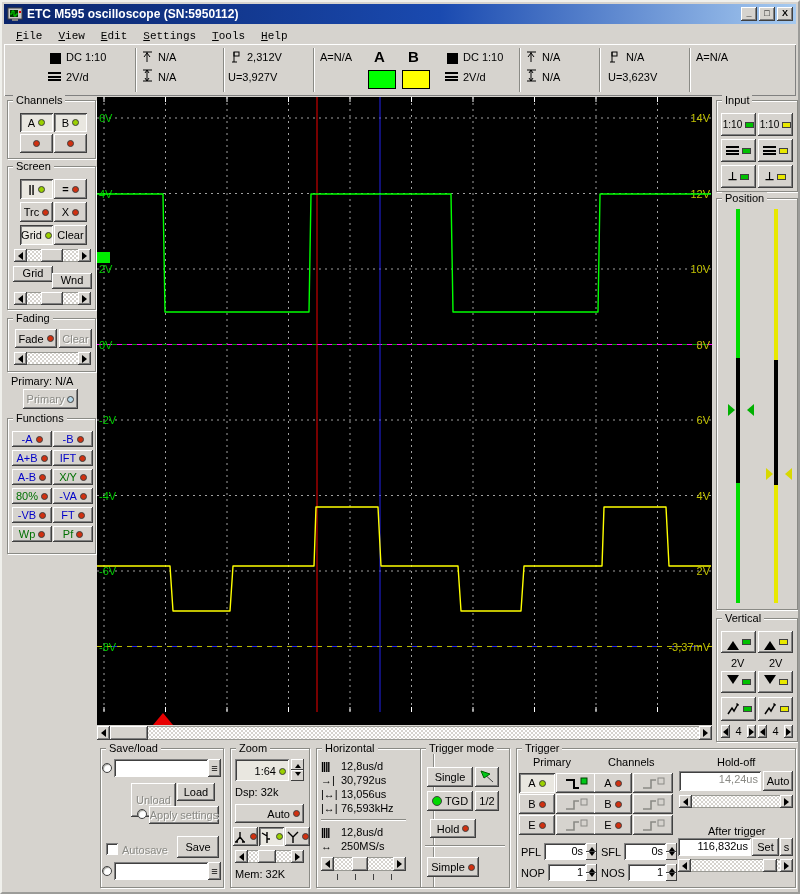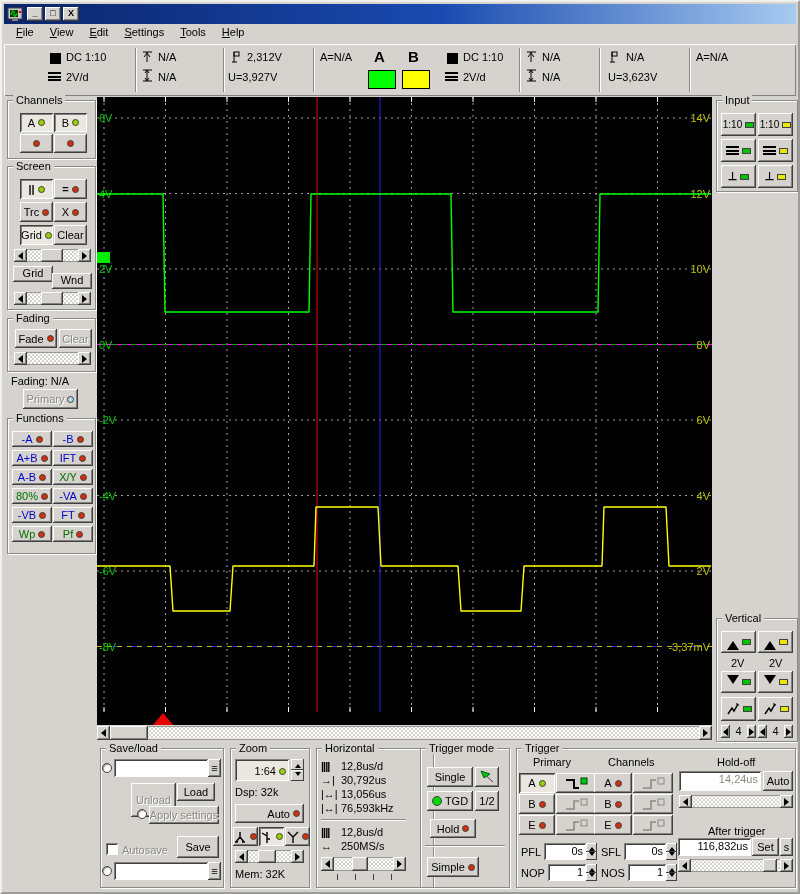--- a/index.html
+++ b/index.html
@@ -9,21 +9,21 @@
   .abs { position:absolute; }
 
   
   .titlebar { left:2px; top:2px; width:792px; height:20px;
     background:linear-gradient(90deg,#0a246a 0%,#1a4ab0 55%,#a6caf0 100%);
     display:flex; align-items:center; gap:4px; padding:0 3px; color:#fff; font-weight:bold; }
   .title-text { flex:1; font-size:12px; letter-spacing:0; white-space:nowrap; }
   .winbtns { display:flex; gap:2px; }
   .winbtn { width:16px; height:14px; background:#d6d3ce; box-shadow:inset -1px -1px 0 #404040, inset 1px 1px 0 #fff, inset -2px -2px 0 #808080;
     font-size:9px; line-height:13px; text-align:center; color:#000; font-weight:bold; }
-  .menubar { left:2px; top:22px; width:792px; height:20px; display:flex; align-items:flex-start; padding-left:4px; background:#d6d3ce; }
+  .menubar { left:2px; top:22px; width:792px; height:20px; display:flex; align-items:flex-end; padding-left:4px; background:#d6d3ce;font-family:Liberation Mono, monospace; }
   .menuitem { padding:2px 8px; }
   .menuitem u { text-decoration:underline; }
 
   
   .infobar { left:2px; top:42px; width:792px; height:52px; background:#d6d3ce;
     box-shadow:inset 1px 1px 0 #fff, inset -1px -1px 0 #808080; }
   .ib-sep { position:absolute; top:4px; width:2px; height:44px; border-left:1px solid #8a8a85; border-right:1px solid #fff; }
   .ib-text { position:absolute; white-space:nowrap; }
   .ib-big { position:absolute; font-size:15px; font-weight:bold; }
   .swatch { position:absolute; width:28px; height:19px; border:1px solid #000; }
@@ -92,20 +92,21 @@
 <div class="win">
 
   <div class="abs titlebar">
     <svg width="16" height="16" viewBox="0 0 16 16">
       <rect x="1" y="2" width="14" height="11" fill="#c8c8c8" stroke="#404040"></rect>
       <rect x="3" y="4" width="8" height="7" fill="#003800"></rect>
       <polyline points="3,8 5,8 5,5 7,5 7,10 9,10 9,8 11,8" fill="none" stroke="#00e000" stroke-width="1"></polyline>
       <rect x="12" y="5" width="2" height="2" fill="#e00000"></rect>
       <rect x="5" y="13" width="6" height="2" fill="#808080"></rect>
     </svg>
+    <span class="title-text">ETC M595 oscilloscope (SN:5950112)</span>
     <span class="winbtns">
       <span class="winbtn">_</span>
       <span class="winbtn">□</span>
       <span class="winbtn">X</span>
     </span>
   </div>
 
   <div class="abs menubar">
     <span class="menuitem"><u>F</u>ile</span>
     <span class="menuitem"><u>V</u>iew</span>
@@ -258,21 +259,21 @@
       </div>
     <div class="sb" style="left:6px;top:33px;width:77px;height:13px">
       <span class="ar">
           <span class="tri-l"></span>
         </span>
       <span class="ar" style="margin-left:auto">
           <span class="tri-r"></span>
         </span>
     </div>
   </div>
-  <span class="lbl" style="left:9px;top:373px">Fading: N/A</span>
+  <span class="lbl" style="left:9px;top:373px">Primary: N/A</span>
   <div class="btn dis abs" style="left:21px;top:387px;width:55px;height:20px">
     <span>Primary</span>
       <span class="led fz"></span>
     </div>
 
   <div class="gb" style="left:5px;top:416px;width:89px;height:136px">
     <span class="gt">Functions</span>
     <div class="btn" style="left:4px;top:12px;width:40px;height:16px">
         <span style="color: rgb(0, 0, 200);">-A</span>
         <span class="led r"></span>
@@ -423,20 +424,41 @@
     <div class="btn" style="left:4px;top:64px;width:35px;height:23px">
       <span style="font-weight:bold">⊥</span>
         <span class="ledr g"></span>
       </div>
     <div class="btn" style="left:41px;top:64px;width:35px;height:23px">
       <span style="font-weight:bold">⊥</span>
         <span class="ledr y"></span>
       </div>
   </div>
 
+  <div class="gb" style="left:714px;top:196px;width:82px;height:412px">
+    <span class="gt">Position</span>
+
+    <div class="ptrack" style="left:19px;top:10px;height:149px;background:#00dc00"></div>
+    <div class="ptrack" style="left:19px;top:159px;height:125px;background:#000"></div>
+    <div class="ptrack" style="left:19px;top:284px;height:120px;background:#00dc00"></div>
+    <div class="bowtie" style="left:11px;top:204px">
+      <span class="bt-l" style="border-left-color:#00b000"></span>
+      <span class="bt-bar"></span>
+      <span class="bt-r" style="border-right-color:#00b000"></span>
+    </div>
+
+    <div class="ptrack" style="left:57px;top:10px;height:151px;background:#e8e800"></div>
+    <div class="ptrack" style="left:57px;top:161px;height:125px;background:#000"></div>
+    <div class="ptrack" style="left:57px;top:286px;height:118px;background:#e8e800"></div>
+    <div class="bowtie" style="left:49px;top:268px">
+      <span class="bt-l" style="border-left-color:#d8d800"></span>
+      <span class="bt-bar"></span>
+      <span class="bt-r" style="border-right-color:#d8d800"></span>
+    </div>
+  </div>
 
   <div class="gb" style="left:714px;top:616px;width:82px;height:124px">
     <span class="gt">Vertical</span>
     <div class="btn" style="left:4px;top:12px;width:35px;height:22px">
       <span class="tri-u" style="border-width:6px;border-bottom-width:9px;margin:0"></span>
         <span class="ledr g"></span>
       </div>
     <div class="btn" style="left:41px;top:12px;width:35px;height:22px">
       <span class="tri-u" style="border-width:6px;border-bottom-width:9px;margin:0"></span>
         <span class="ledr y"></span>

